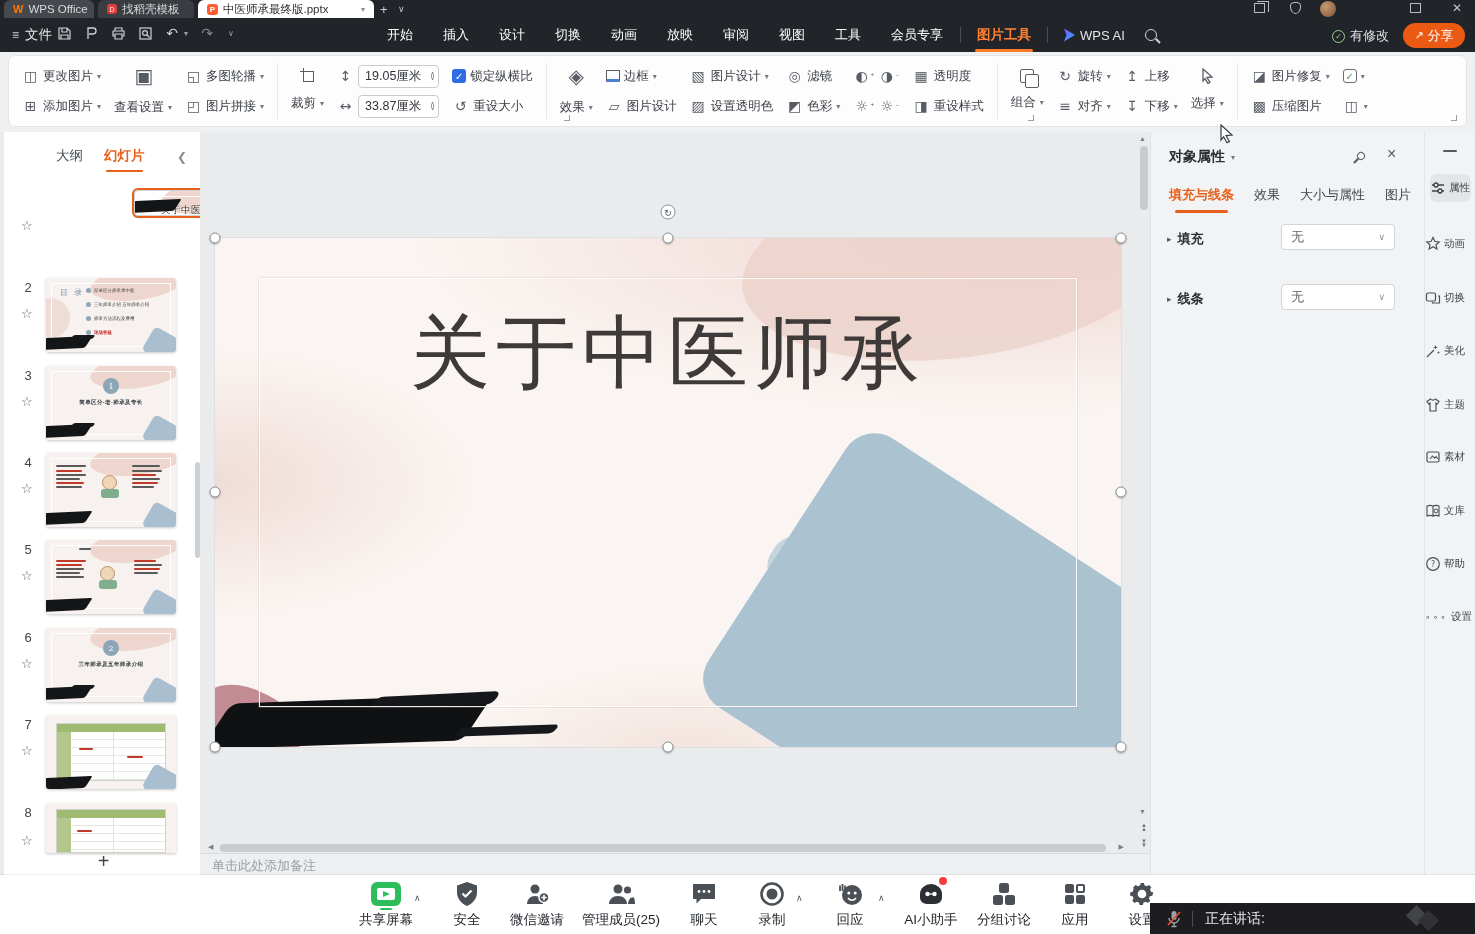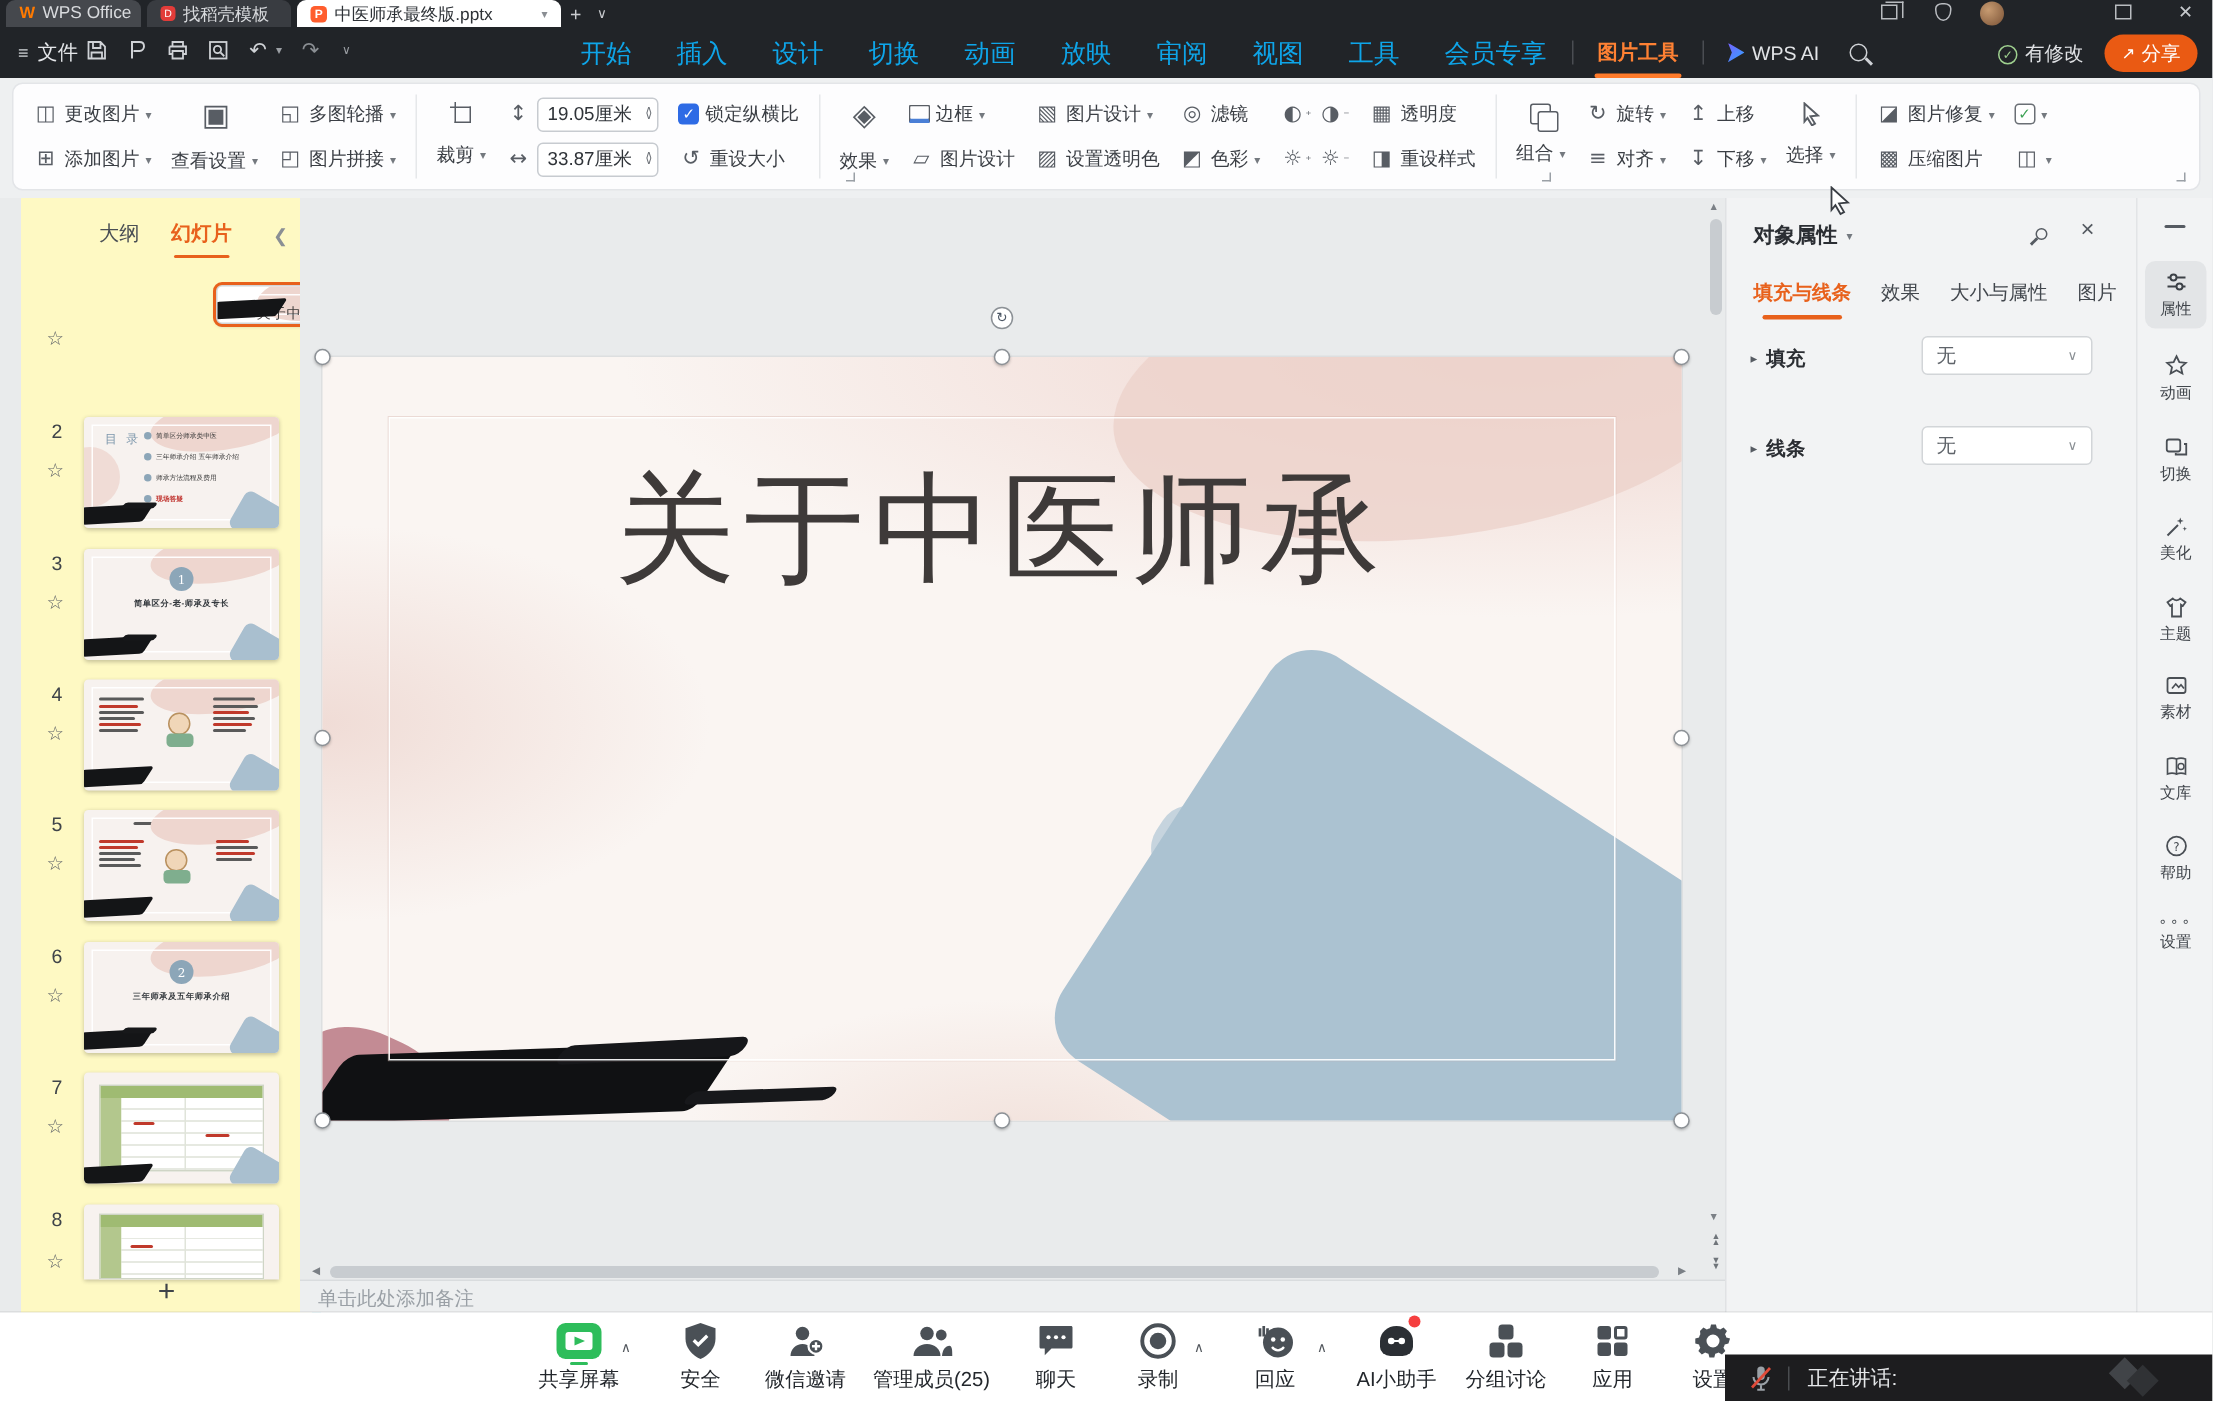--- a/index.html
+++ b/index.html
@@ -30,21 +30,21 @@
   .closeic{position:absolute;top:1px;font-size:12px;color:#c6c9cd}
 
   .menurow{position:absolute;left:0;top:18px;height:34px;width:100%;display:block}
   .filebtn{position:absolute;left:12px;top:8px;display:flex;gap:6px;align-items:center;font-size:13.5px;color:#e4e6e9}
   .filebtn .bars{font-size:12px;color:#cfd2d6}
   .qbar{position:absolute;left:56px;top:7px;display:flex;align-items:center;gap:11px}
   .qic{width:16px;height:16px;display:flex;align-items:center;justify-content:center}
   .qic svg{display:block}
   .qcaret{font-size:8px;color:#9b9fa4;margin-left:-7px}
   .menus{position:absolute;left:372px;top:0;height:34px;display:flex;align-items:center}
-  .mitem{padding:0 15px;font-size:17px;color:#0ea5e9;height:34px;display:flex;align-items:center}
+  .mitem{padding:0 15px;font-size:13px;color:#ffffff;height:34px;display:flex;align-items:center}
   .vdiv{width:1px;height:16px;background:#4a4d52;margin:0 2px}
   .pictool{padding:0 14px;font-size:13.5px;color:#ff8133;font-weight:bold;position:relative;height:34px;display:flex;align-items:center}
   .pictool::after{content:'';position:absolute;left:12px;right:12px;bottom:0;height:3px;background:#ff7a29;border-radius:2px}
   .aientry{display:flex;align-items:center;gap:5px;padding:0 12px;font-size:13px;color:#e2e4e7}
   .ailogo{width:13px;height:13px;background:linear-gradient(135deg,#7a5cff,#2fa8ff);clip-path:polygon(15% 0,100% 50%,15% 100%,35% 50%)}
   .searchic{width:12px;height:12px;border:1.6px solid #cfd2d6;border-radius:50%;position:relative;margin-left:8px}
   .searchic::after{content:'';position:absolute;left:9px;top:10px;width:6px;height:1.6px;background:#cfd2d6;transform:rotate(45deg)}
   .modified{position:absolute;right:86px;top:9px;display:flex;align-items:center;gap:5px;font-size:13px;color:#dfe1e4}
   .modic{width:13px;height:13px;border:1.3px solid #9fd08f;border-radius:50%;color:#9fd08f;font-size:8px;display:flex;align-items:center;justify-content:center}
   .sharebtn{position:absolute;right:10px;top:5px;width:62px;height:25px;background:#ea5a13;border-radius:13px;
@@ -69,21 +69,21 @@
   .crop-ic::before{content:'';position:absolute;left:3px;top:0;width:10px;height:13px;border-left:1.6px solid #585d64;border-bottom:1.6px solid #585d64}
   .crop-ic::after{content:'';position:absolute;left:0;top:3px;width:13px;height:10px;border-top:1.6px solid #585d64;border-right:1.6px solid #585d64}
   .bord-ic{width:14px;height:12px;border:1.4px solid #585d64;border-bottom:3px solid #4a7fd6;border-radius:1px;flex:none}
   .grp-ic{width:14px;height:14px;border:1.5px solid #585d64;border-radius:2px;position:relative;flex:none}
   .grp-ic::after{content:'';position:absolute;left:4px;top:4px;width:12px;height:12px;border:1.5px solid #585d64;background:#fdfdfe;border-radius:2px}
   .sub{font-size:8px;color:#585d64;margin-left:-4px}
   .gexp{position:absolute;width:6px;height:6px;border-right:1.2px solid #9aa0a6;border-bottom:1.2px solid #9aa0a6;bottom:5px}
   .cursor-svg{position:absolute;left:1218px;top:72px;z-index:40}
 
   
-  .sidebar{position:absolute;left:14px;top:132px;width:200px;height:743px;background:#fef9c3;border-right:6px solid #0ea5e9}
+  .sidebar{position:absolute;left:4px;top:132px;width:200px;height:743px;background:#ffffff;border-right:1px solid #0ea5e9}
   .sidetabs{position:absolute;left:0;top:10px;width:100%;height:30px;font-size:13.5px;color:#4a4f55}
   .stab{position:absolute;top:5px}
   .stab.active{color:#e8611c;font-weight:bold}
   .stab.active::after{content:'';position:absolute;left:2px;right:2px;bottom:-7px;height:2.5px;background:#e8611c;border-radius:2px}
   .collapse{position:absolute;right:16px;top:8px;color:#8a8f94;font-size:12px}
   .srow{position:absolute;left:0;width:200px}
   .snum{position:absolute;left:16px;top:2px;width:16px;text-align:center;font-size:13px;color:#3f4449}
   .snum.sel{color:#e8611c}
   .sstar{position:absolute;left:17px;top:28px;font-size:13px;color:#5f6468}
   .thumb{position:absolute;left:42px;top:0;width:130px;height:74px;background:#f7f2ef;border-radius:3px;
@@ -164,21 +164,21 @@
   .op-tab.active::after{content:'';position:absolute;left:6px;right:6px;bottom:-9px;height:3px;background:#e8611c;border-radius:2px}
   .op-row-label{position:absolute;left:16px;font-size:13px;font-weight:bold;color:#2b2e33;display:flex;gap:6px;align-items:center}
   .tri{font-size:9px;color:#565b62}
   .sel{position:absolute;left:130px;width:114px;height:26px;background:#fff;border:1px solid #d2d5d8;border-radius:4px;
        font-size:13px;color:#5f646a;display:flex;align-items:center;justify-content:space-between;padding:0 9px}
   .sel .vcar{font-size:9px;color:#8a8f94}
 
   
   .rail{position:absolute;left:1424px;top:132px;width:51px;height:743px;background:#f2f3f4;border-left:1px solid #e2e4e6}
   .rail-dash{position:absolute;left:50%;transform:translateX(-50%);top:18px;width:14px;height:2px;background:#565b62;border-radius:1px}
-  .ritem{position:absolute;left:0;width:51px;display:flex;flex-direction:column;align-items:center;gap:3px;
+  .ritem{position:absolute;left:0;width:51px;display:flex;flex-direction:row;align-items:center;gap:3px;
          font-size:10.5px;color:#40454b}
   .ritem svg{display:block}
   .ritem.active{left:5px;width:41px;background:#e3e5e7;border-radius:7px;padding:6px 0}
   .rdots{letter-spacing:2px;font-size:9px;color:#4a4f55;line-height:8px}
 
   
   .meetbar{position:absolute;left:0;bottom:0;width:1475px;height:59px;background:#fff;box-shadow:0 -1px 0 rgba(0,0,0,.06)}
   .mi{position:absolute;bottom:5px;transform:translateX(-50%);display:flex;flex-direction:column;align-items:center;width:96px}
   .mi-icon{height:30px;display:flex;align-items:center;justify-content:center;position:relative}
   .mi-label{font-size:13.5px;color:#23272c;margin-top:2px;white-space:nowrap}

